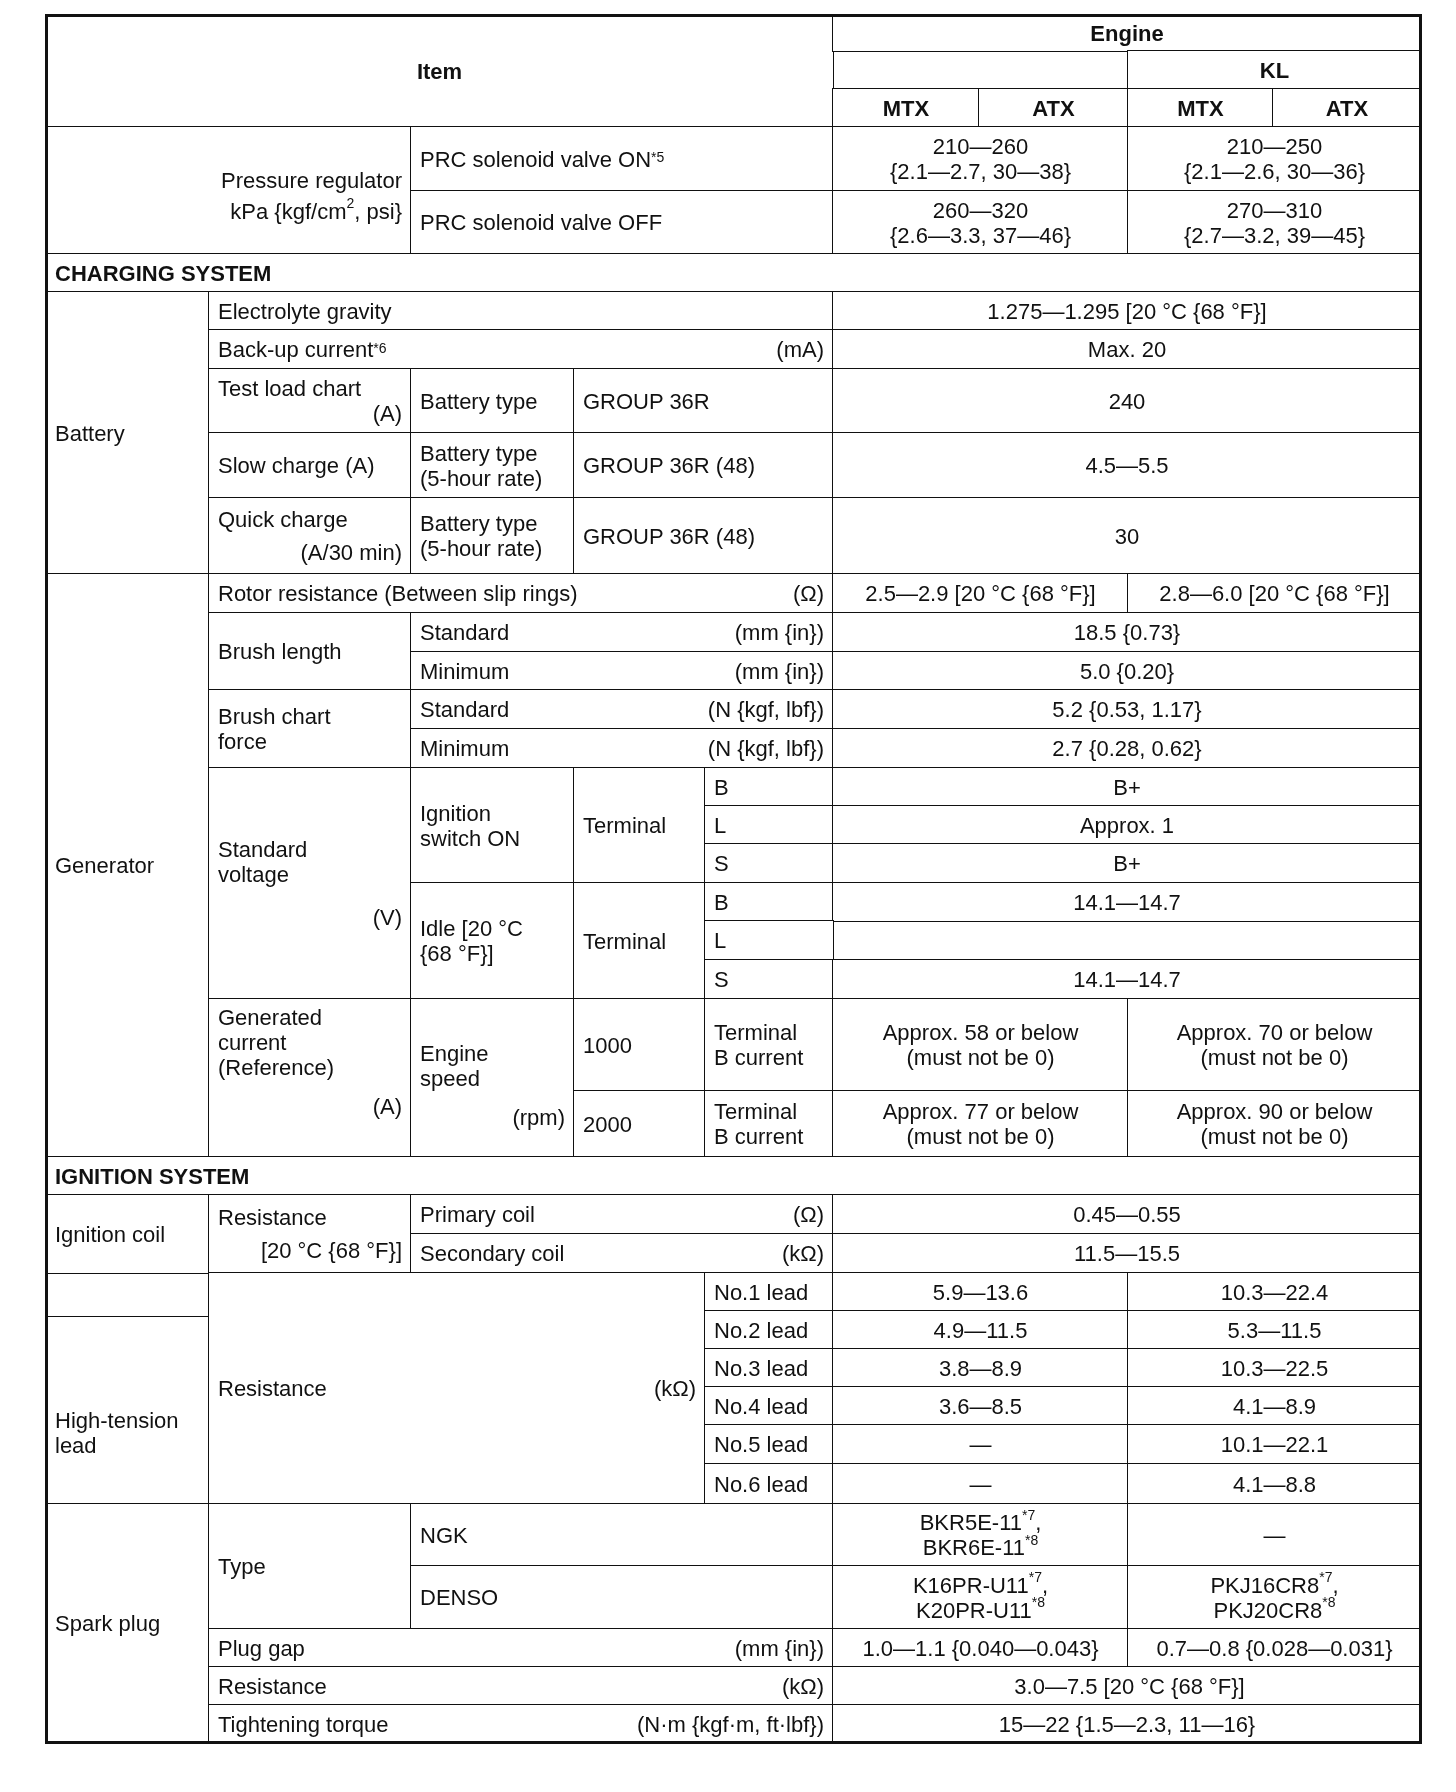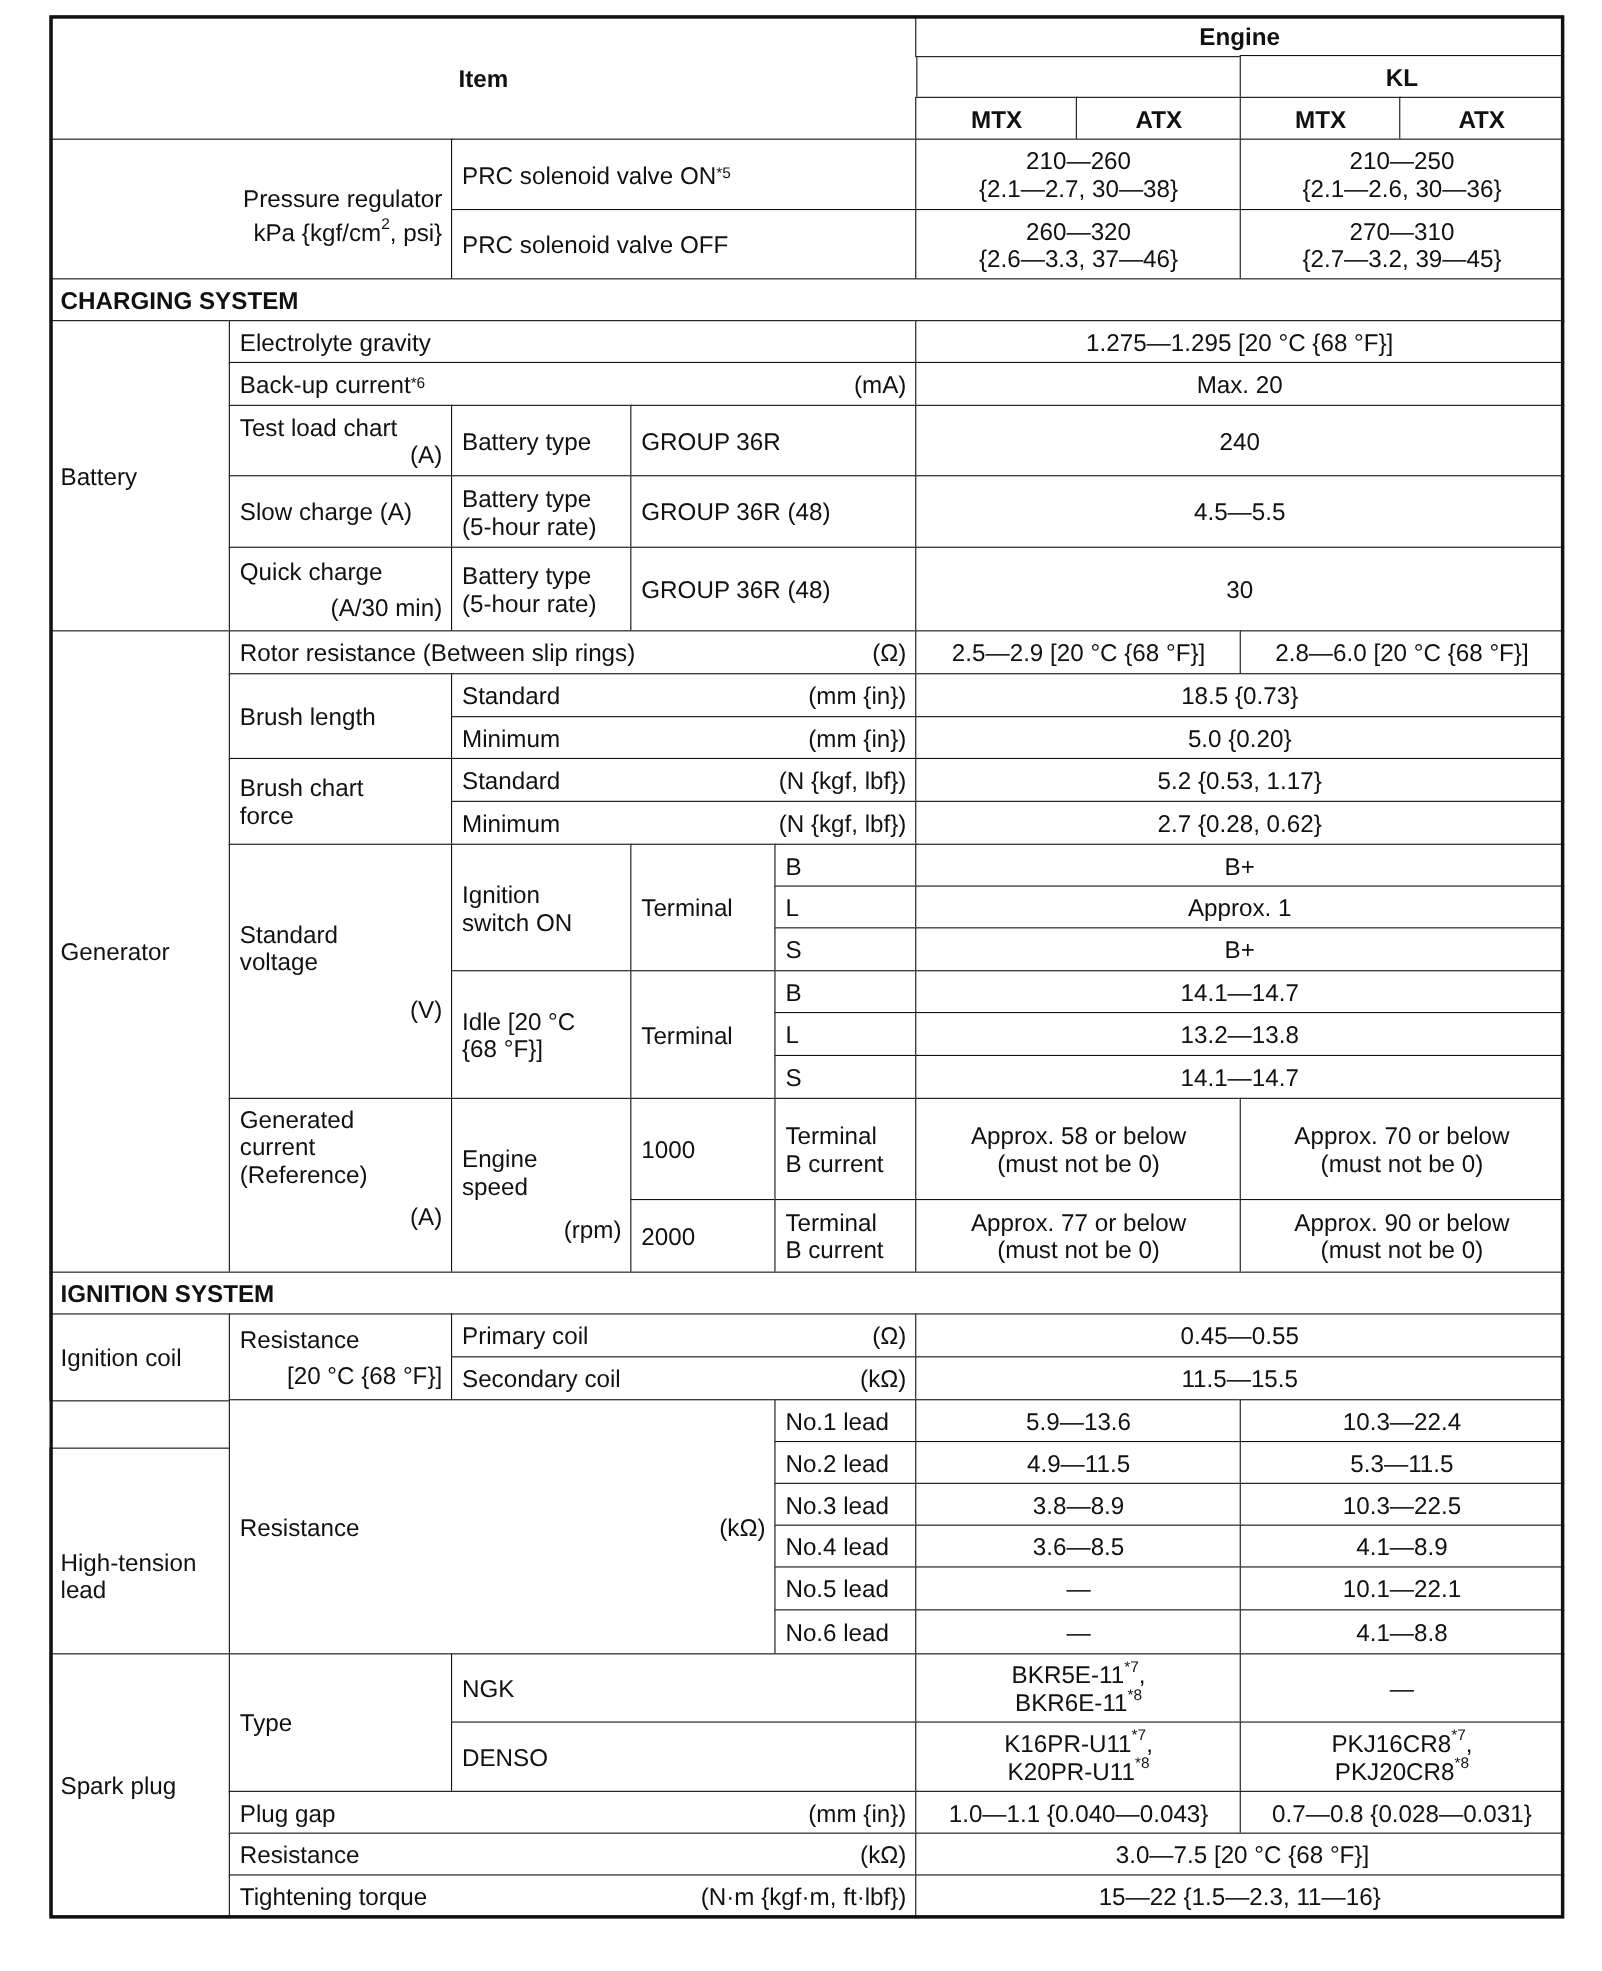--- a/index.html
+++ b/index.html
@@ -230,23 +230,20 @@
     </div>
   <div class="c" style="left:704px;top:882px;width:130px;height:40px;">
       <span>B</span>
     </div>
   <div class="c ctr" style="left:832px;top:882px;width:590px;height:40px;">
       <span>14.1—14.7</span>
     </div>
   <div class="c" style="left:704px;top:920px;width:130px;height:41px;">
       <span>L</span>
     </div>
-  <div class="c ctr" style="left:832px;top:920px;width:590px;height:41px;">
-      <span>13.2—13.8</span>
-    </div>
   <div class="c" style="left:704px;top:959px;width:130px;height:41px;">
       <span>S</span>
     </div>
   <div class="c ctr" style="left:832px;top:959px;width:590px;height:41px;">
       <span>14.1—14.7</span>
     </div>
 
   <div class="c col" style="left:208px;top:998px;width:204px;height:160px;justify-content:flex-start;padding-top:6px;">
     <span>Generated</span>
     <span>current</span>

